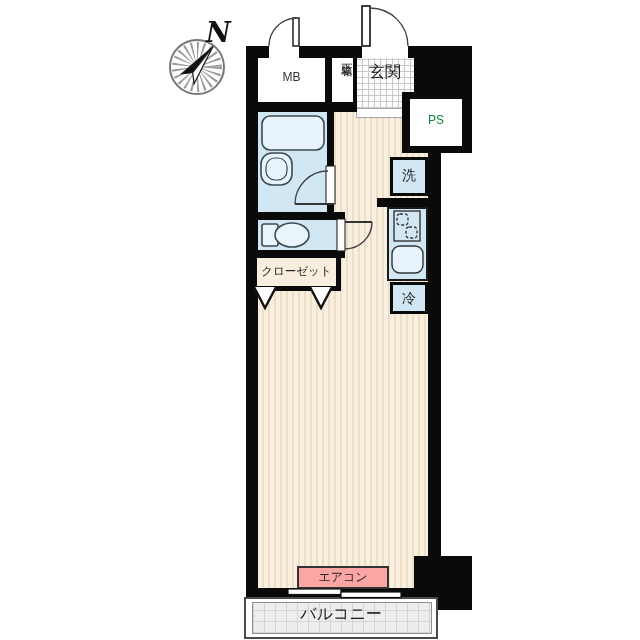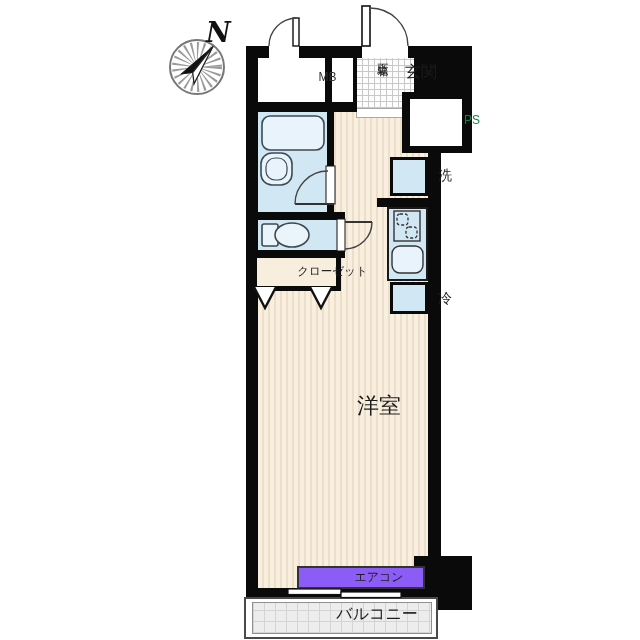--- a/index.html
+++ b/index.html
@@ -20,21 +20,21 @@
       repeating-linear-gradient(90deg,#c9c9c9 0px,#c9c9c9 1px,transparent 1px,transparent 6px);
   }
   .balcony-grid{
     position:absolute;background:#ededed;border:1px solid #909090;
     background-image:
       repeating-linear-gradient(0deg,#d4d4d4 0px,#d4d4d4 1px,transparent 1px,transparent 11px),
       repeating-linear-gradient(90deg,#d4d4d4 0px,#d4d4d4 1px,transparent 1px,transparent 11px);
   }
   .blue{background:#d2e7f4;}
   .whitebox{background:#ffffff;}
-  .lbl{position:absolute;text-align:center;color:#1c1c1c;line-height:1.15;padding-left:36px;}
+  .lbl{position:absolute;text-align:center;color:#1c1c1c;line-height:1.15;}
   svg{position:absolute;left:0;top:0;}
 </style>
 </head>
 <body>
 
 <div id="canvas">
 
   <div class="floor" style="left:258px;top:58px;width:170px;height:530px;"></div>
 
   <div class="genkan" style="left:356px;top:58px;width:58px;height:50px;"></div>
@@ -69,21 +69,21 @@
 
   <div class="abs blue" style="left:390px;top:157px;width:32px;height:33px;border:3px solid #0a0a0a;"></div>
   <div class="abs blue" style="left:387px;top:207px;width:37px;height:70px;border:2px solid #1a1a1a;"></div>
   <div class="abs blue" style="left:390px;top:282px;width:32px;height:26px;border:3px solid #0a0a0a;"></div>
 
   <div class="abs" style="left:252px;top:253px;width:79px;height:28px;border:5px solid #0a0a0a;background:#f7eedd;"></div>
 
   <div class="abs" style="left:244px;top:597px;width:190px;height:38px;border:2px solid #4a4a4a;background:#fff;"></div>
   <div class="balcony-grid" style="left:252px;top:602px;width:178px;height:30px;"></div>
 
-  <div class="lbl" style="left:297px;top:566px;width:88px;height:19px;border:2px solid #333;background:#8b5cf6;font-size:12px;line-height:19px;">エアコン</div>
+  <div class="lbl" style="left:297px;top:566px;width:88px;height:19px;border:2px solid #333;background:#fca5a5;font-size:12px;line-height:19px;">エアコン</div>
 
   <svg width="640" height="640" viewBox="0 0 640 640">
 
     <g>
       <rect x="293" y="18" width="6" height="28" fill="#fff" stroke="#111" stroke-width="1.4"></rect>
       <path d="M 296,18 A 28,28 0 0 0 269,46" fill="none" stroke="#444" stroke-width="1.4"></path>
     </g>
 
     <g>
       <rect x="362" y="6" width="8" height="40" fill="#fff" stroke="#111" stroke-width="1.6"></rect>
@@ -147,17 +147,16 @@
   </svg>
 
   <div class="lbl" style="left:258px;top:71px;width:67px;font-size:12px;color:#333;">MB</div>
   <div class="lbl" style="left:333px;top:55px;width:20px;height:48px;font-size:11px;writing-mode:vertical-rl;text-align:left;letter-spacing:1px;">下駄箱</div>
   <div class="lbl" style="left:356px;top:63px;width:58px;font-size:16px;">玄関</div>
   <div class="lbl" style="left:410px;top:114px;width:52px;font-size:12px;color:#15803d;">PS</div>
   <div class="lbl" style="left:390px;top:167px;width:38px;font-size:14px;">洗</div>
   <div class="lbl" style="left:390px;top:290px;width:38px;font-size:14px;">冷</div>
   <div class="lbl" style="left:252px;top:265px;width:89px;font-size:11.5px;">クローゼット</div>
   <div class="lbl" style="left:258px;top:392px;width:170px;font-size:22px;line-height:27px;">
-    <div>洋室</div>
   </div>
   <div class="lbl" style="left:252px;top:605px;width:178px;font-size:16px;font-family:Liberation Serif, serif;">バルコニー</div>
 
 </div>
 
 </body></html>

